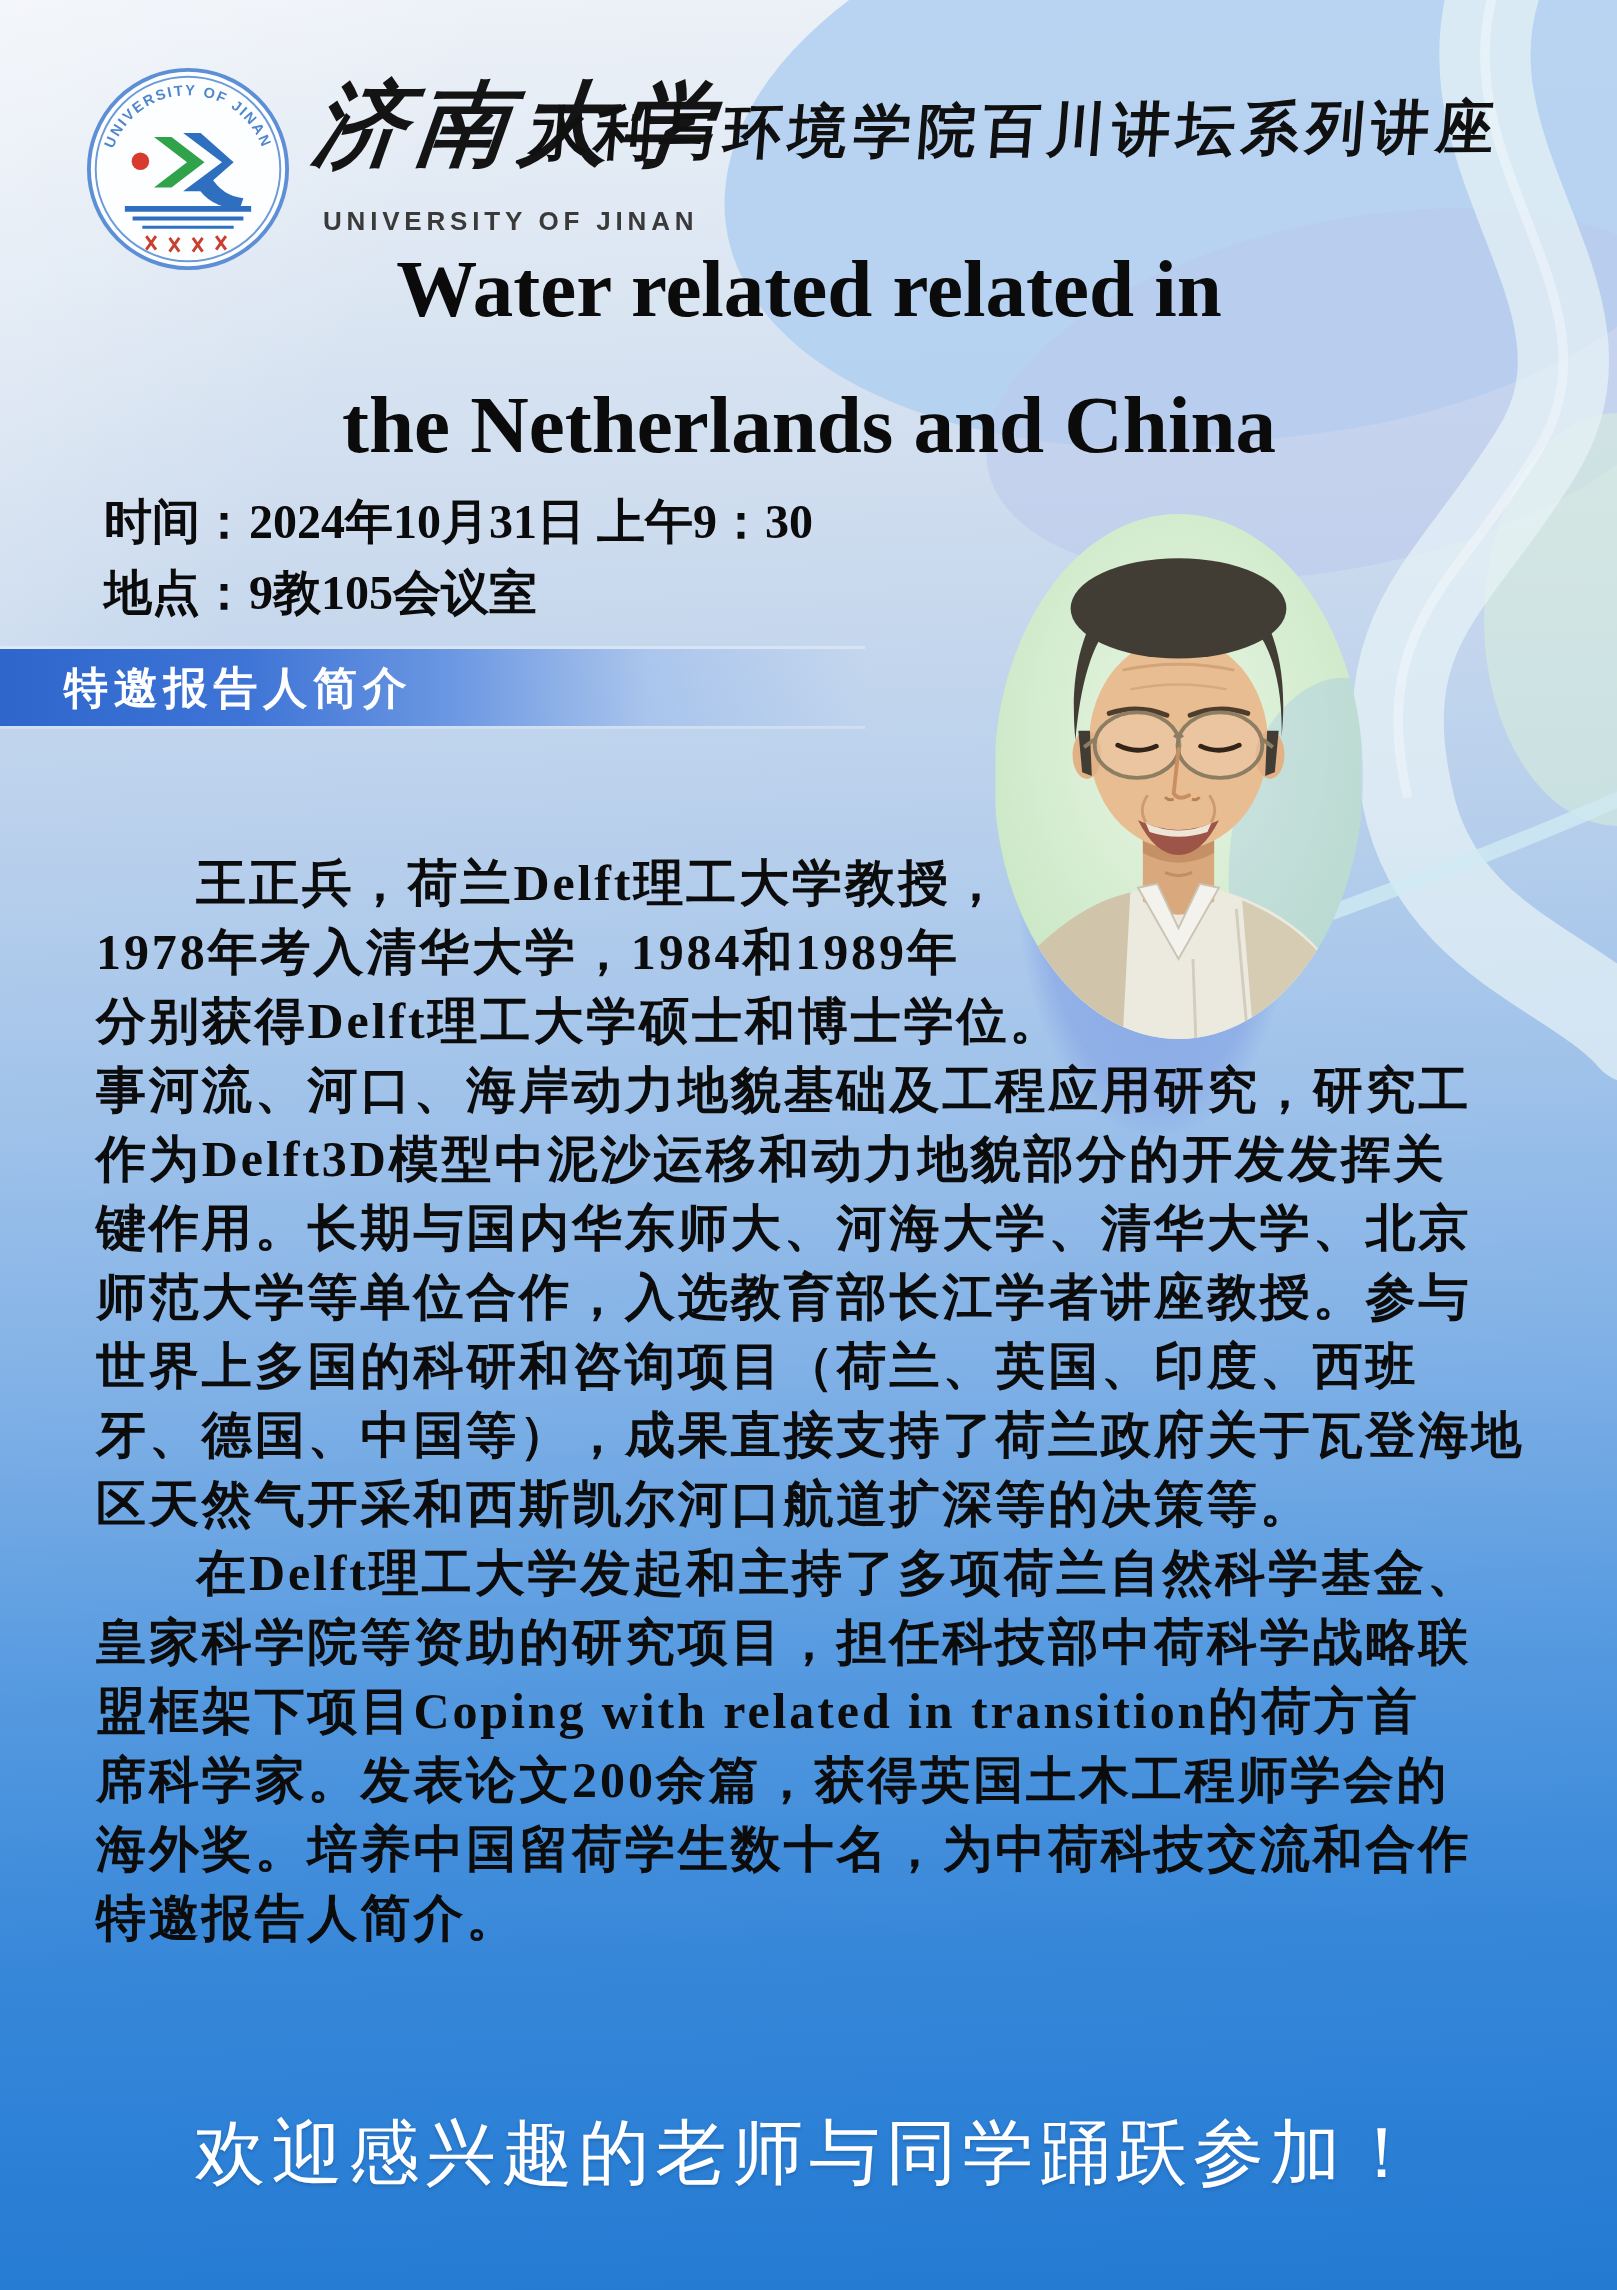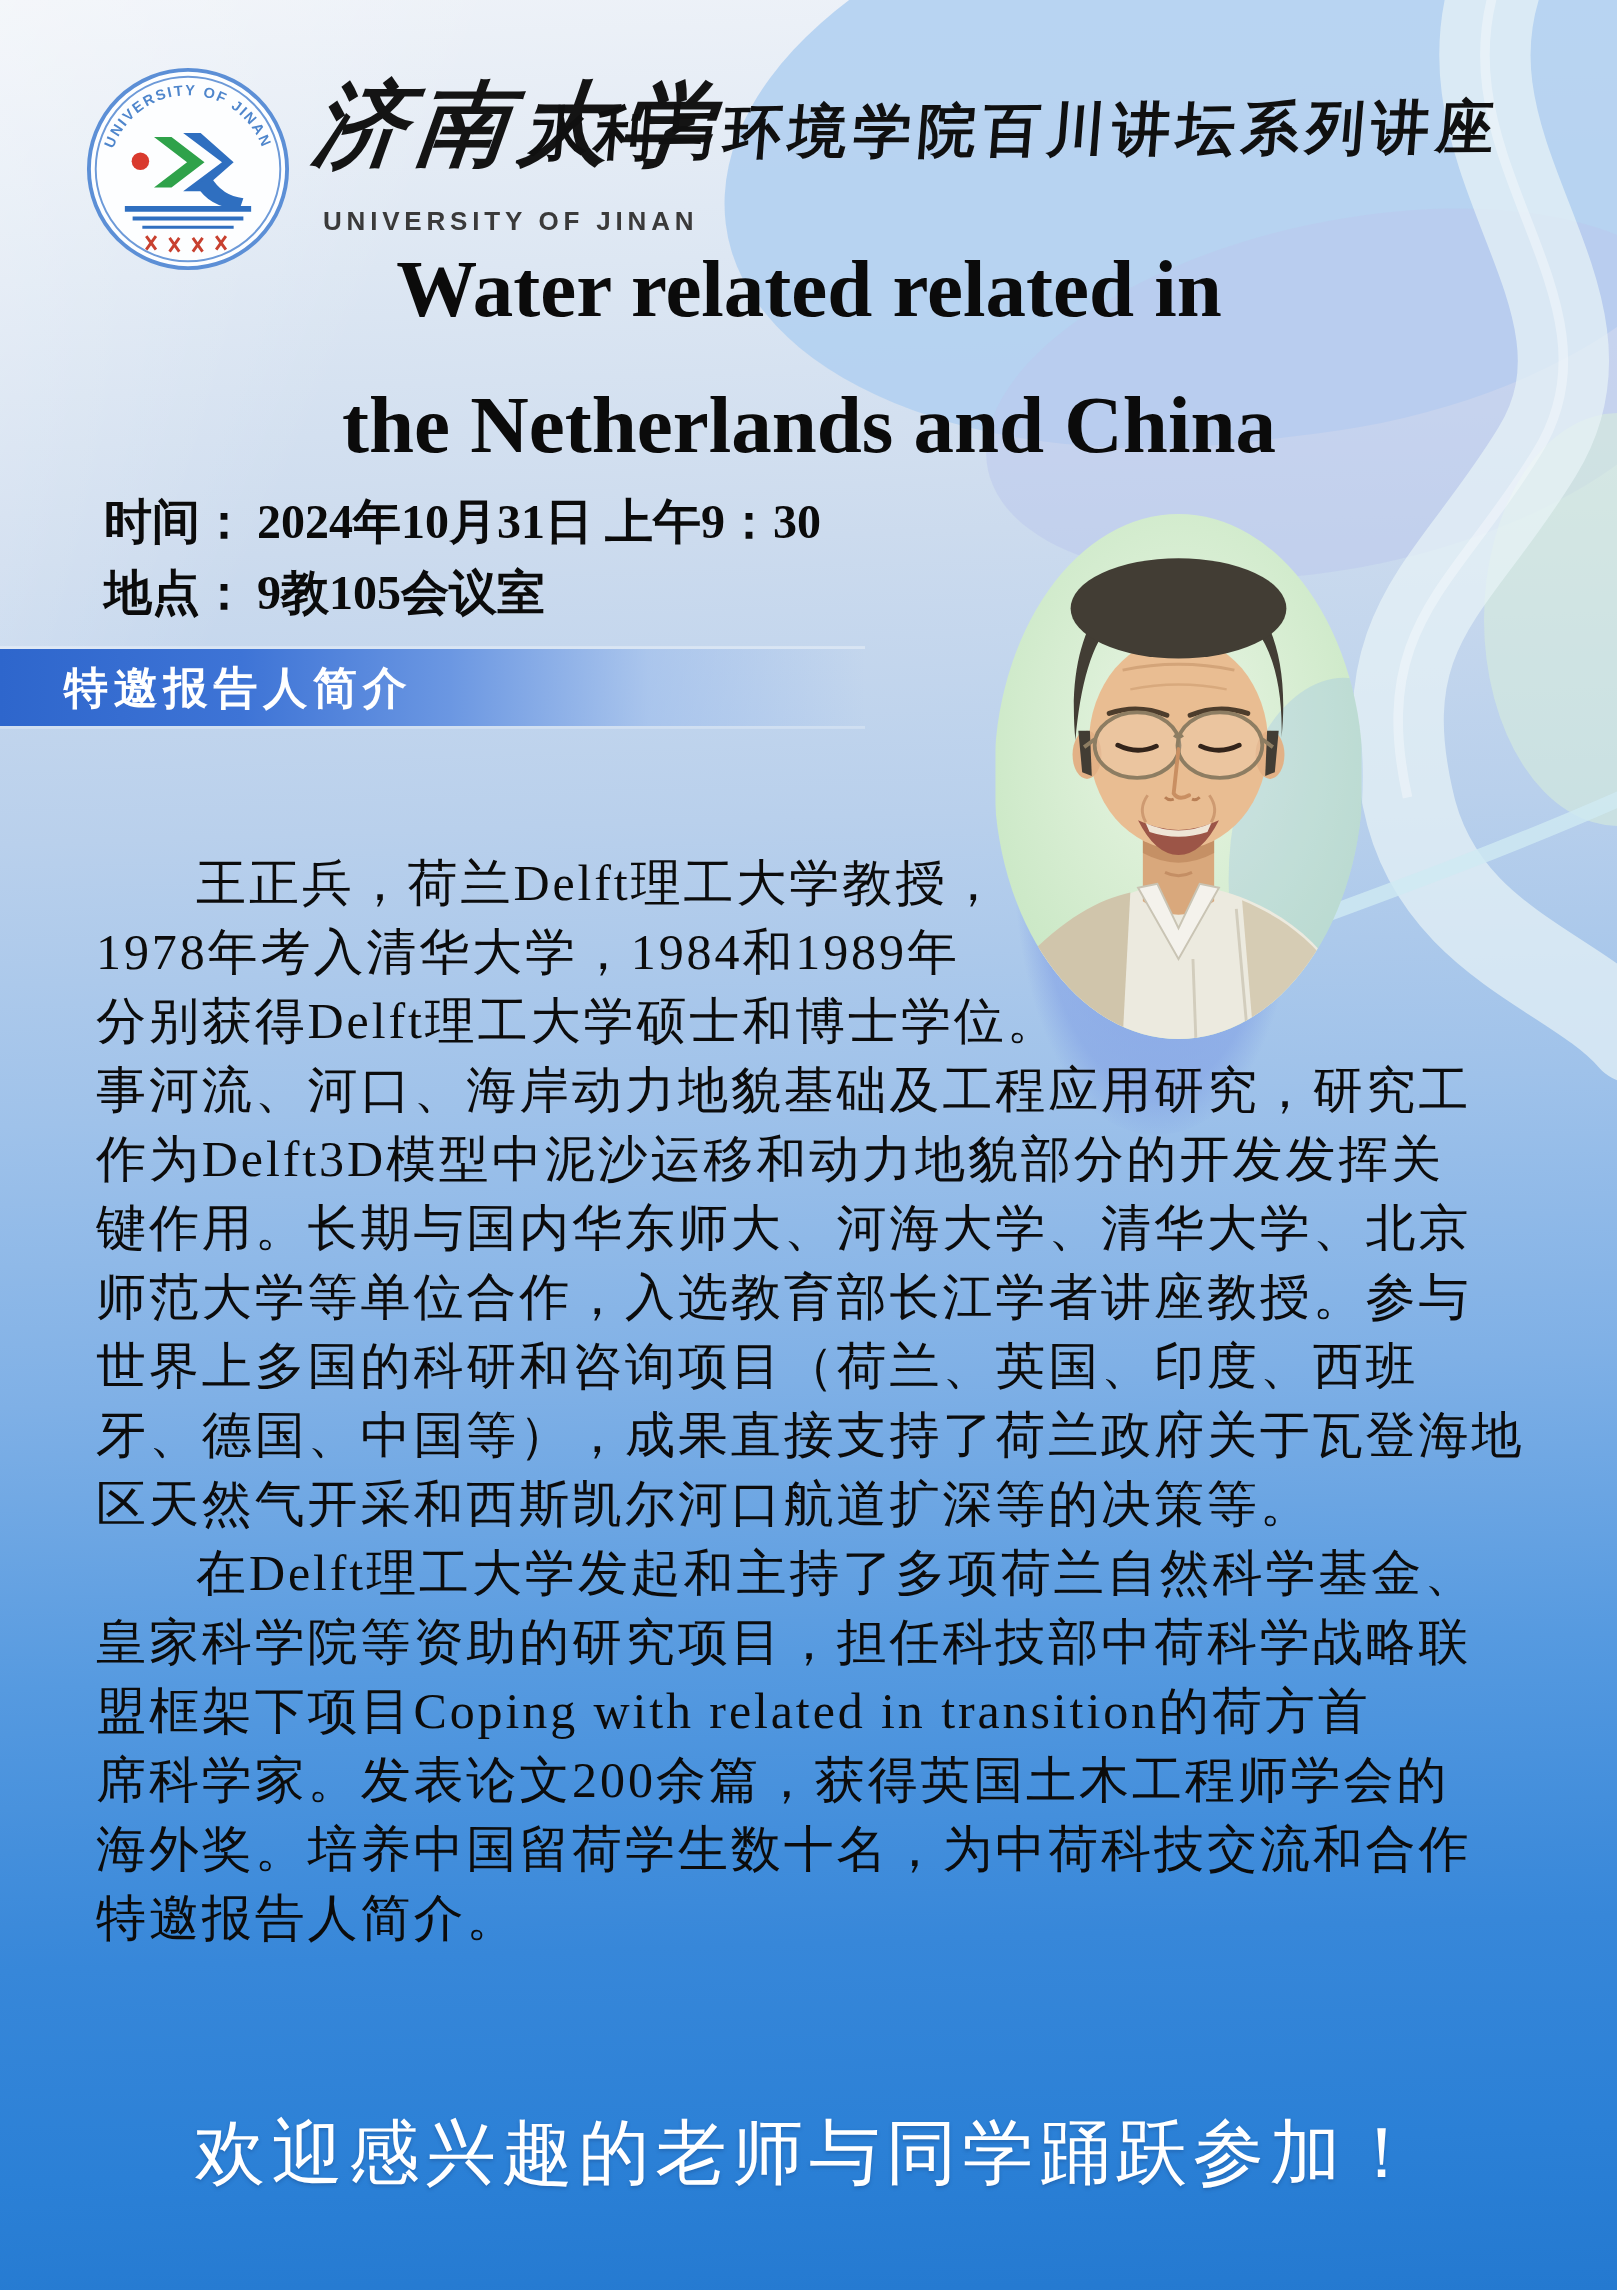--- a/index.html
+++ b/index.html
@@ -41,40 +41,40 @@
     font-size:26px;font-weight:700;color:#3a3a3a;letter-spacing:4.8px;white-space:nowrap;}
   .series{position:absolute;left:530px;top:92px;
     font-size:58px;font-weight:700;color:#101010;
     letter-spacing:6.7px;transform:skewX(-5deg) rotate(-.4deg);white-space:nowrap;}
   
   .title{position:absolute;left:0;top:221px;width:1618px;text-align:center;
     font-size:81px;font-weight:700;color:#0b0b0b;line-height:136px;}
   
   .info{position:absolute;left:104px;top:486px;font-size:48px;font-weight:700;
     color:#0b0b0b;line-height:71px;white-space:nowrap;}
-  .info .val{margin-left:9px;}
+  .info .val{margin-left:1px;}
   
   .banner{position:absolute;left:0;top:649px;width:865px;height:77px;
     background:linear-gradient(90deg,
       #2e66cc 0%, #3e74d6 28%, #6b97e2 52%,
       rgba(150,184,236,.55) 75%, rgba(170,200,242,0) 100%);
     box-shadow:0 -2.9px 0 rgba(255,255,255,.35), 0 2.9px 0 rgba(255,255,255,.25);}
   .banner span{display:block;padding-left:64px;line-height:77px;
     font-family:"Liberation Sans","DejaVu Sans",sans-serif;
     font-size:44px;font-weight:700;color:#ffffff;letter-spacing:5.8px;white-space:nowrap;}
   
   .photo-halo{position:absolute;left:1016px;top:672px;width:281px;height:463px;
     background:radial-gradient(ellipse at 50% 40%, rgba(120,150,228,.65) 0%, rgba(120,150,228,.45) 60%, rgba(120,150,228,0) 72%);
     border-radius:50%;}
   .photo{position:absolute;left:994px;top:514px;width:369px;height:525px;
     border-radius:50%;overflow:hidden;}
   .photo svg{display:block;width:100%;height:100%;}
   
   .bio{position:absolute;left:96px;top:849px;width:1460px;color:#0c0c0c;}
-  .bio .line{font-size:50px;line-height:69px;font-weight:400;
+  .bio .line{font-size:50px;line-height:69px;font-weight:700;
     letter-spacing:2.9px;white-space:nowrap;}
   .bio .indent{padding-left:100px;}
   
   .welcome{position:absolute;left:0;top:2106px;width:1618px;text-align:center;
     font-size:71px;font-weight:400;color:#ffffff;letter-spacing:5.8px;
     text-shadow:0 1.9px 3.8px rgba(20,60,120,.35);white-space:nowrap;}
 </style>
 </head>
 <body>
 

